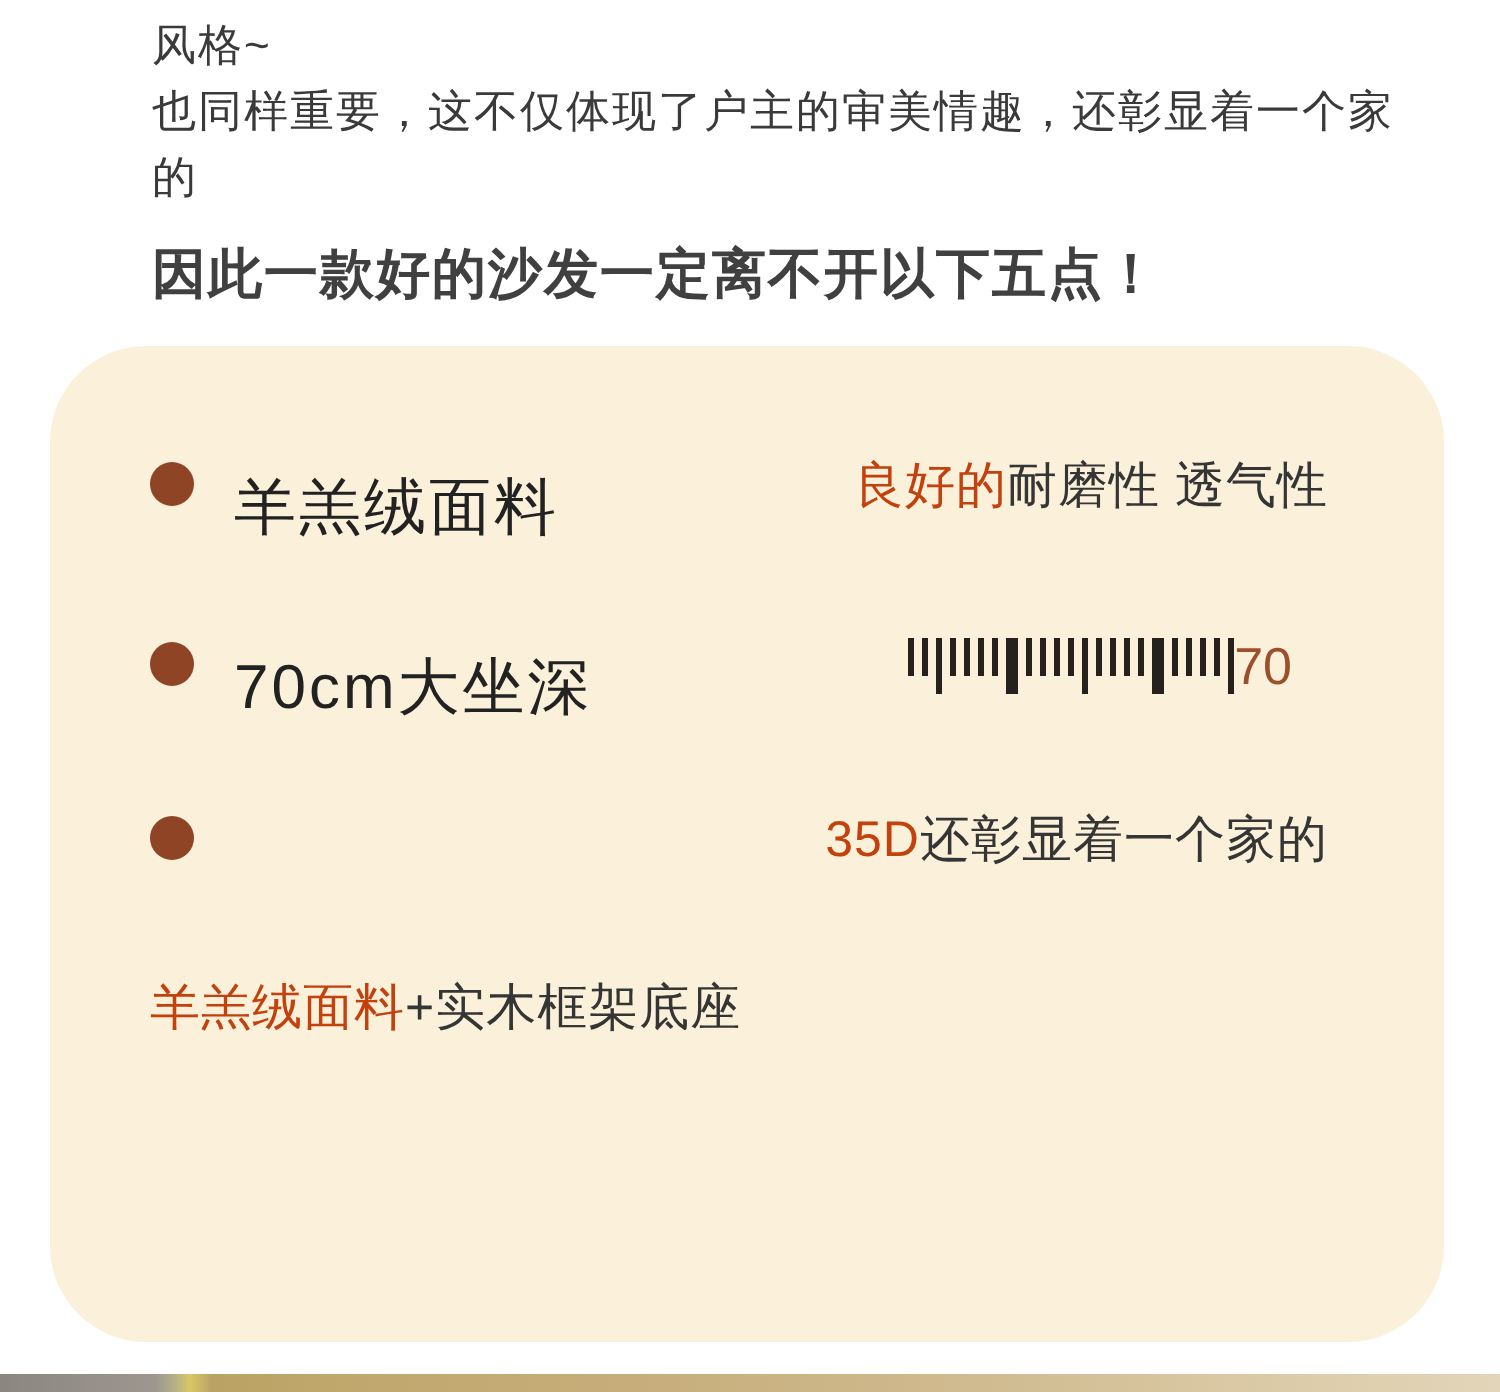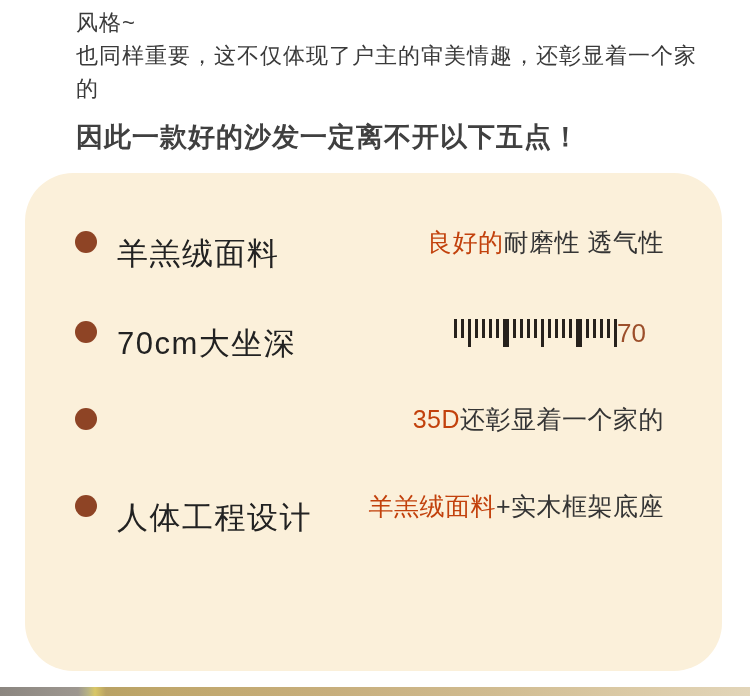--- a/index.html
+++ b/index.html
@@ -127,24 +127,20 @@
     <div class="row">
       <div class="left">
         <span class="bullet"></span>
       </div>
       <div class="value">
         <span class="accent">35D</span><span>还彰显着一个家的</span>
       </div>
     </div>
 
     <div class="row">
-      <div class="left">
-        <span class="bullet"></span>
-        <span class="label">人体工程设计</span>
-      </div>
       <div class="value">
         <span class="accent">羊羔绒面料</span><span>+实木框架底座</span>
       </div>
     </div>
 
 
   </div>
 
   <div class="photo-edge"></div>
 </div>

